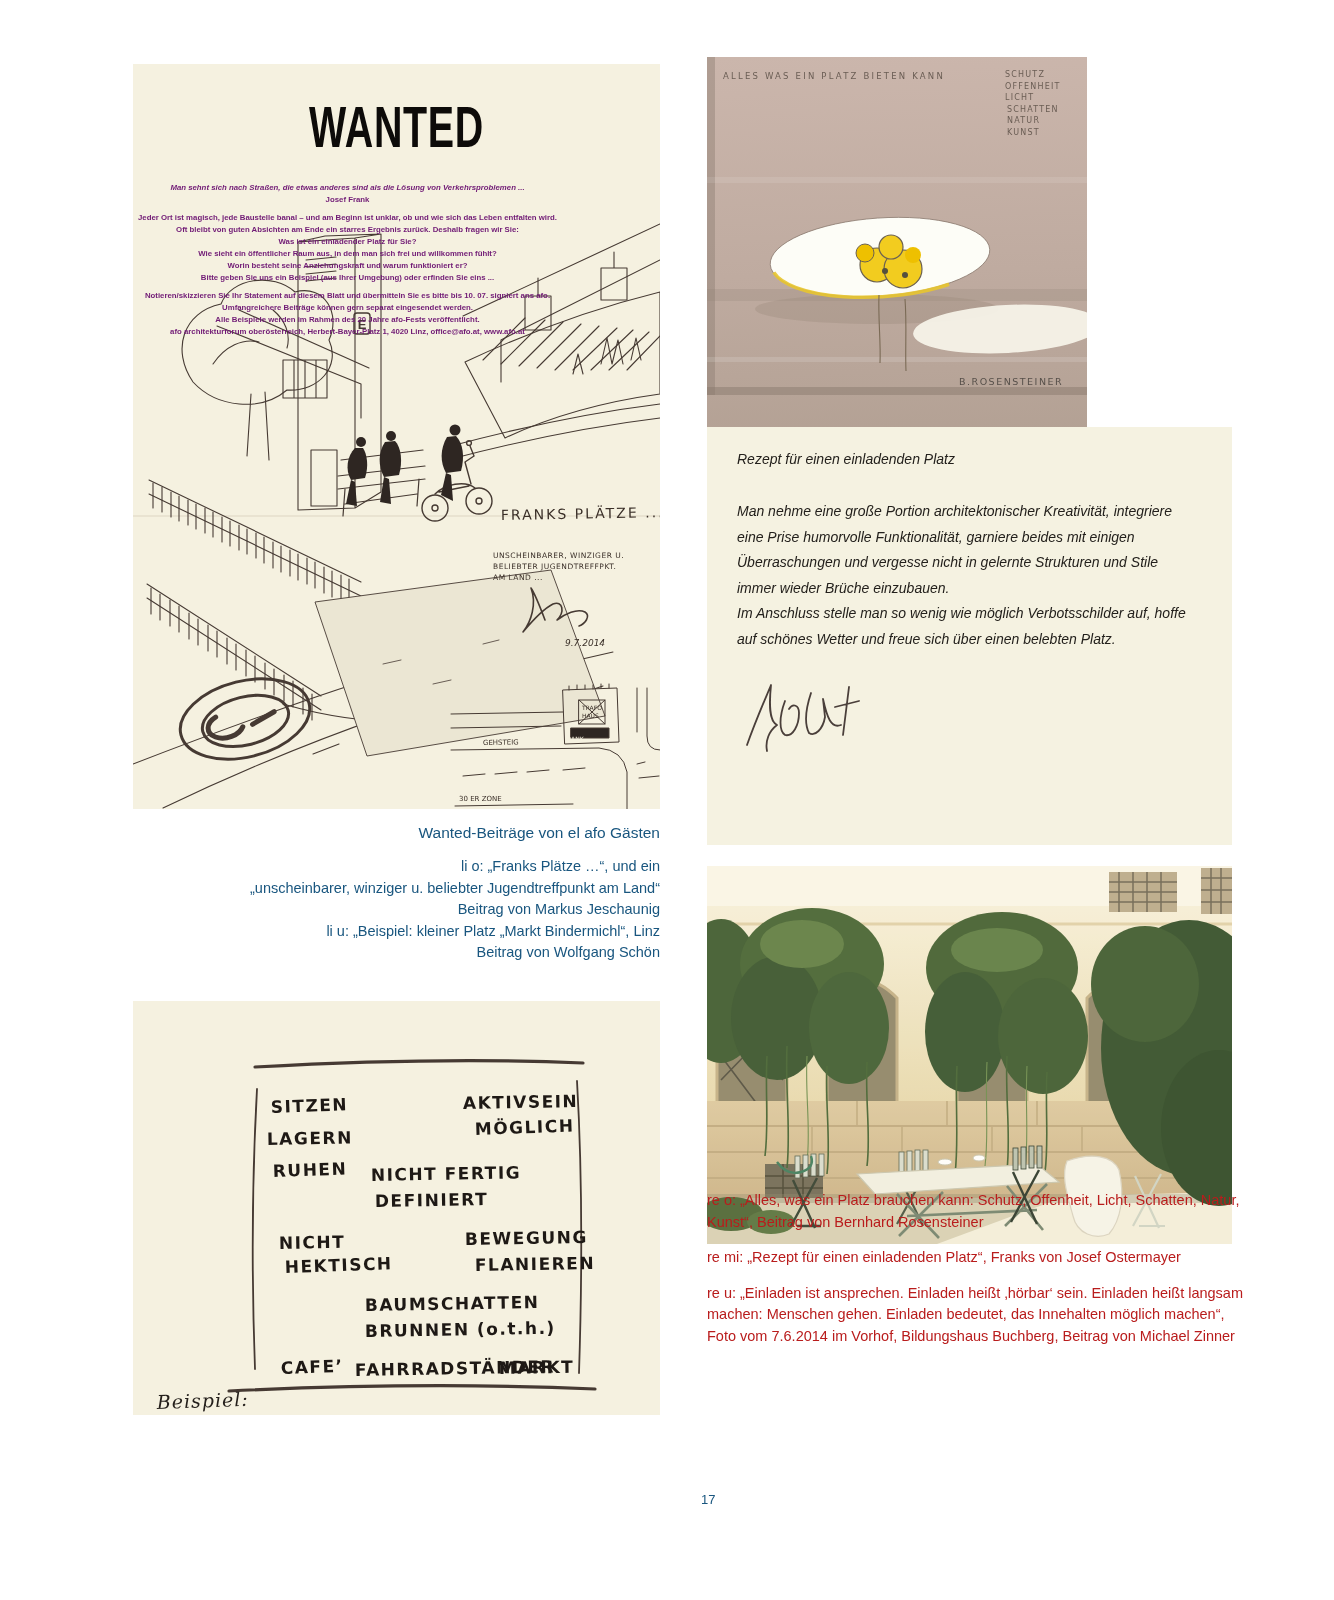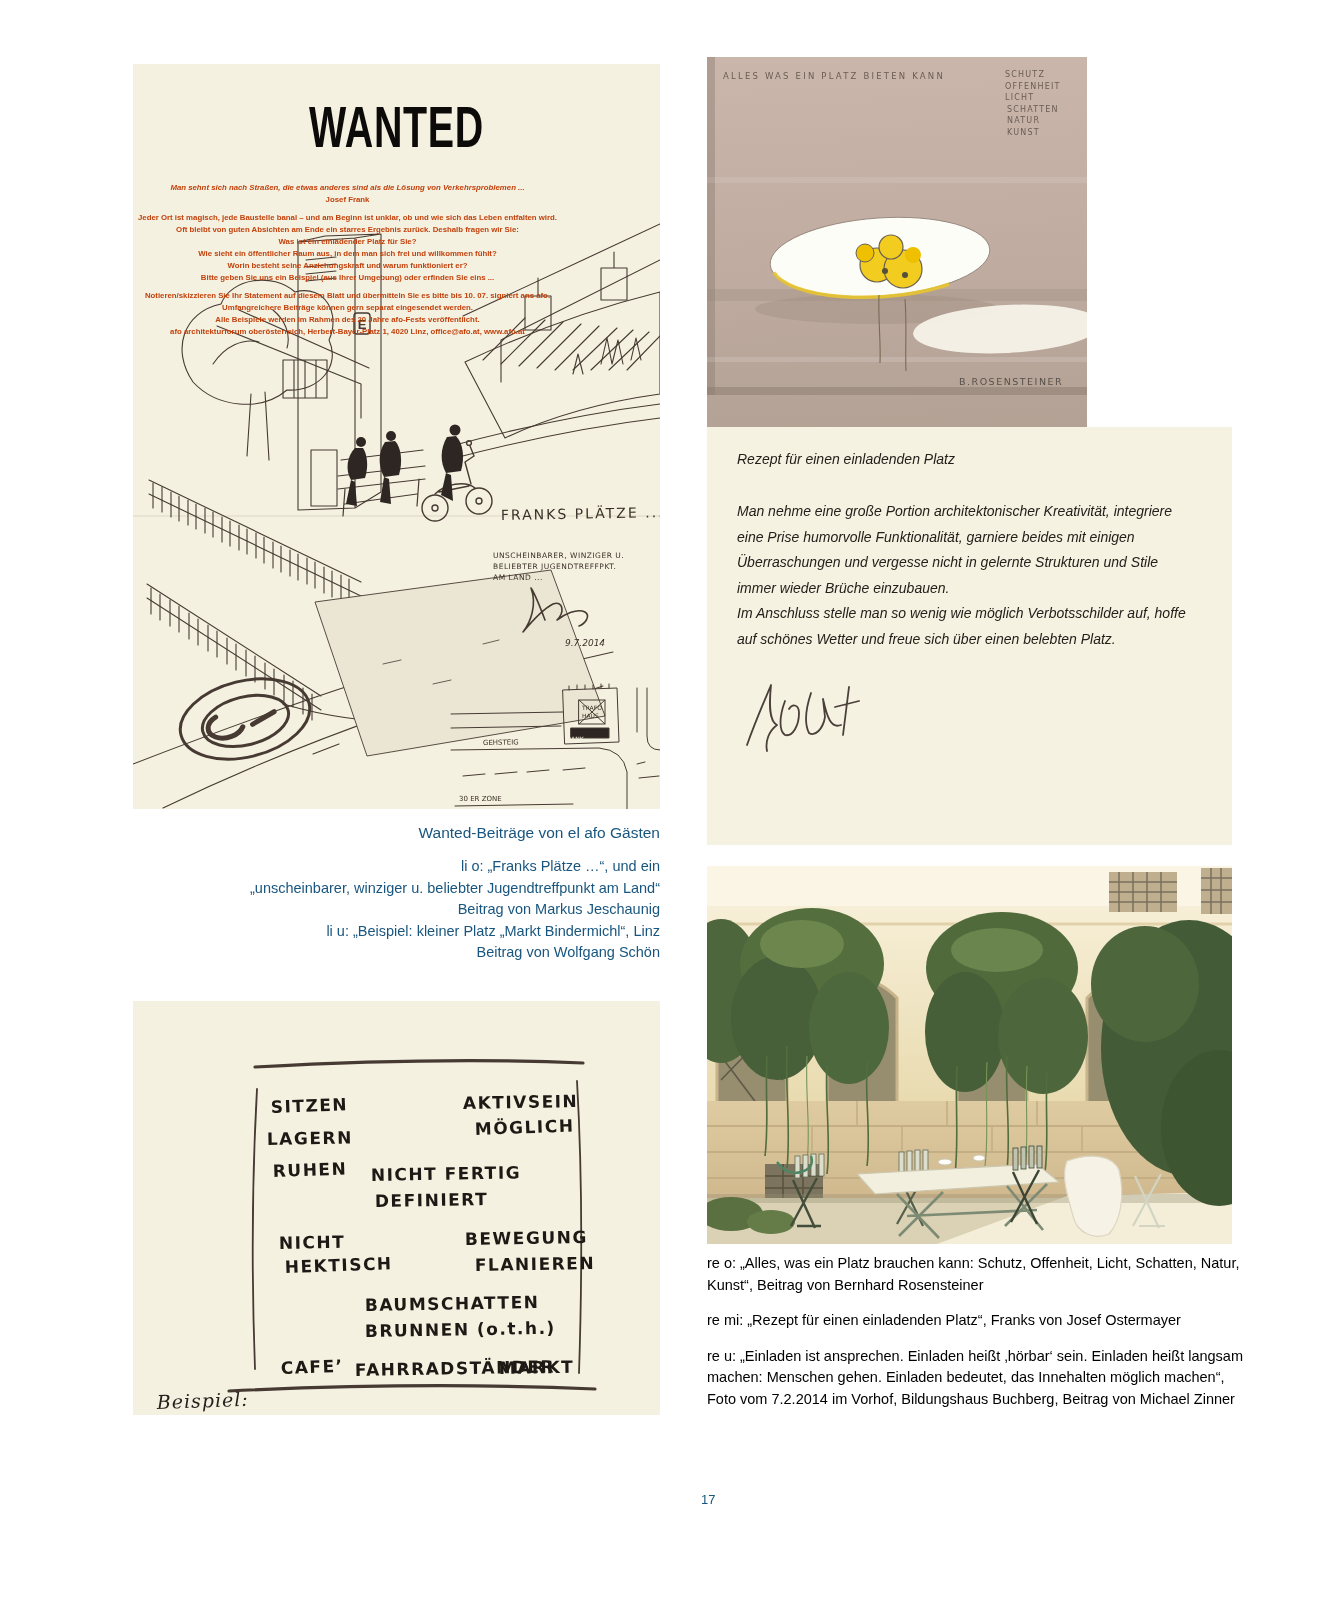--- a/index.html
+++ b/index.html
@@ -5,40 +5,40 @@
   html,body{margin:0;padding:0;background:#ffffff;}
   .page{position:relative;width:1334px;height:1600px;background:#ffffff;overflow:hidden;
         font-family:"Liberation Sans",sans-serif;}
   .abs{position:absolute;}
   
   .imgA{left:133px;top:64px;width:527px;height:745px;background:#f5f1e0;}
   .imgA svg{position:absolute;left:0;top:0;}
   .poster-head{position:absolute;left:0;top:34px;width:527px;text-align:center;
     font-weight:900;font-size:58px;color:#0d0b09;letter-spacing:1px;
     transform:scaleX(.68);transform-origin:center;line-height:1;}
-  .poster-text{position:absolute;left:0;top:118px;width:429px;text-align:center;color:#c2410c;}
+  .poster-text{position:absolute;left:0;top:118px;width:429px;text-align:center;color:#701a75;}
   .poster-text div{white-space:nowrap;font-size:7.8px;font-weight:700;line-height:12px;}
   .pt-quote{font-style:italic;}
   .pt-gap{height:6px;}
   
   .capL{left:133px;top:824px;width:527px;text-align:right;color:#19567f;}
   .capL .t{font-weight:400;font-size:15.5px;margin-bottom:14px;}
   .capL .l{font-size:14.5px;line-height:21.5px;}
   
   .imgB{left:133px;top:1001px;width:527px;height:414px;background:#f5f1e0;}
   
   .imgC{left:707px;top:57px;width:380px;height:390px;background:linear-gradient(178deg,#cbb6ac,#bfaba0 55%,#b2a093);}
   .recipe{left:707px;top:427px;width:525px;height:418px;background:#f5f2e1;color:#23201c;font-style:italic;}
   .recipe .inner{position:absolute;left:30px;top:24px;width:462px;}
   .recipe .title{font-size:14px;margin-bottom:32px;}
   .recipe .body{font-size:14px;line-height:25.5px;}
   .recipe .sig{position:absolute;left:30px;top:246px;}
   .recipe .who{position:absolute;left:30px;top:352px;font-size:14px;line-height:25px;}
   .photo{left:707px;top:866px;width:525px;height:378px;background:#e8dcb6;}
-  .capR{left:707px;top:1253px;width:536px;color:#000000;}
+  .capR{left:707px;top:1190px;width:536px;color:#b91c1c;}
   .capR p{margin:0 0 14px 0;font-size:14.5px;line-height:21.5px;}
   .pagenum{left:701px;top:1492px;font-size:13px;color:#19567f;}
   
   .ink{stroke:#463a33;fill:none;stroke-linecap:round;stroke-linejoin:round;}
   text{user-select:none;}
 </style>
 </head>
 <body>
 
 <div class="page">
@@ -363,18 +363,18 @@
       <path d="M360,295 C385,286 406,290 412,304 C418,330 414,354 402,368 C388,374 370,368 366,350 C360,328 354,310 360,295 Z" fill="#f7f4ea" stroke="#d9d2c0" stroke-width="1.2"></path>
       <path d="M428,310 L452,362 M454,308 L426,360 M432,360 h26" stroke="#cfd3c4" stroke-width="2.2" fill="none"></path>
       <path d="M70,296 q10,14 24,10 q14,-4 10,-16" stroke="#3c7a5a" stroke-width="2.4" fill="none"></path>
       <rect width="525" height="378" fill="#f3e7c8" opacity="0.10"></rect>
     </svg>
   </section>
 
   <div class="abs capR">
     <p>re o: „Alles, was ein Platz brauchen kann: Schutz, Offenheit, Licht, Schatten, Natur, Kunst“, Beitrag von Bernhard Rosensteiner</p>
     <p>re mi: „Rezept für einen einladenden Platz“, Franks von Josef Ostermayer</p>
-    <p>re u: „Einladen ist ansprechen. Einladen heißt ‚hörbar‘ sein. Einladen heißt langsam machen: Menschen gehen. Einladen bedeutet, das Innehalten möglich machen“, Foto vom 7.2.2014 im Vorhof, Bildungshaus Buchberg, Beitrag von Michael Zinner</p>
+    <p>re u: „Einladen ist ansprechen. Einladen heißt ‚hörbar‘ sein. Einladen heißt langsam machen: Menschen gehen. Einladen bedeutet, das Innehalten möglich machen“, Foto vom 7.6.2014 im Vorhof, Bildungshaus Buchberg, Beitrag von Michael Zinner</p>
   </div>
 
   <div class="abs pagenum">17</div>
 
 </div>
 
 </body></html>

